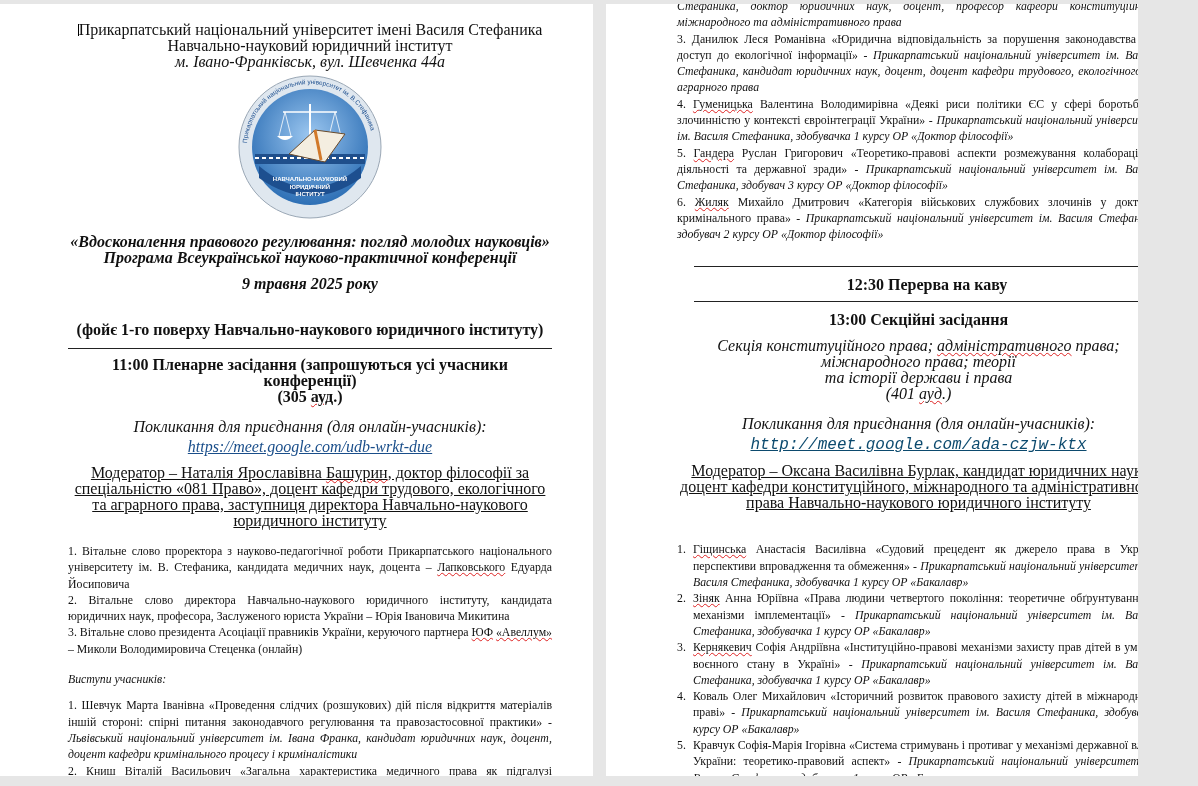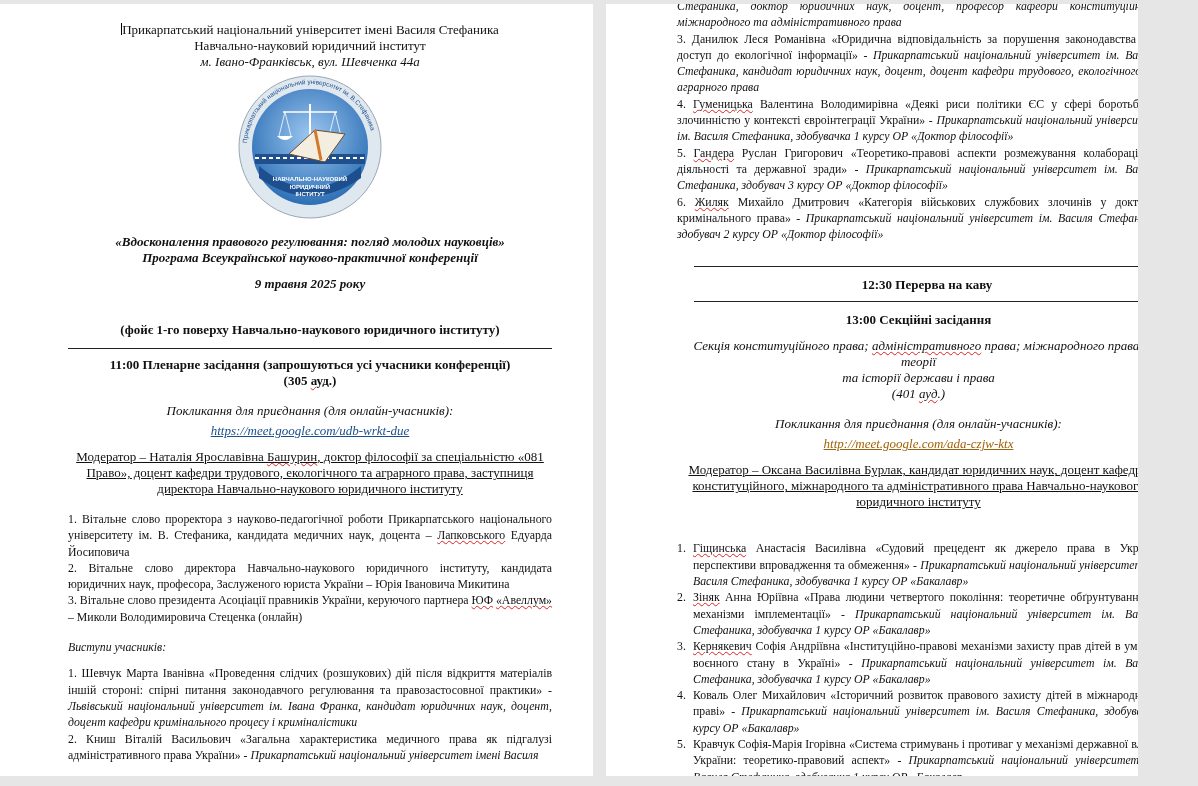--- a/index.html
+++ b/index.html
@@ -17,24 +17,24 @@
   #page-right { left:606px; width:532px; }
   .inner { position:absolute; }
   #page-left .inner { left:68px; width:484px; top:18px; }
   #page-right .inner { left:71px; width:483px; top:-6px; }
   p { margin:0; }
   .c { text-align:center; }
   .j { text-align:justify; }
   .i { font-style:italic; }
   .b { font-weight:bold; }
   .u { text-decoration:underline; }
-  .t12 { font-size:13px; line-height:16px; }
+  .t12 { font-size:16px; line-height:16px; }
   .t11 { font-size:11.8px; line-height:16.3px; }
   .link { color:#1a4e8a; text-decoration:underline; font-style:italic;margin-top:20px; }
-  .link2 { color:#a16207; text-decoration:underline; font-style:italic; }
+  .link2 { color:#0c4a6e; text-decoration:underline; font-style:italic;font-family:Liberation Mono, monospace; }
   .rule { border-top:1.2px solid #222; margin:0; }
   .spell { text-decoration:underline wavy #d22; text-decoration-thickness:1px; }
   .logo { width:146px; height:146px; margin:0 auto; display:block; }
   ol.num { margin:0; padding:0; list-style:none; }
   ol.num li { position:relative; padding-left:16px; }
   ol.num li .n { position:absolute; left:0; top:0; }
   .sp4 { height:4px; } .sp8 { height:8px; } .sp10 { height:10px; } .sp14 { height:14px; } .sp24 { height:24px; } .sp30 { height:30px; }
   .cursor { display:inline-block; width:1px; height:12px; background:#000; vertical-align:-1px; }
 </style>
 </head>

